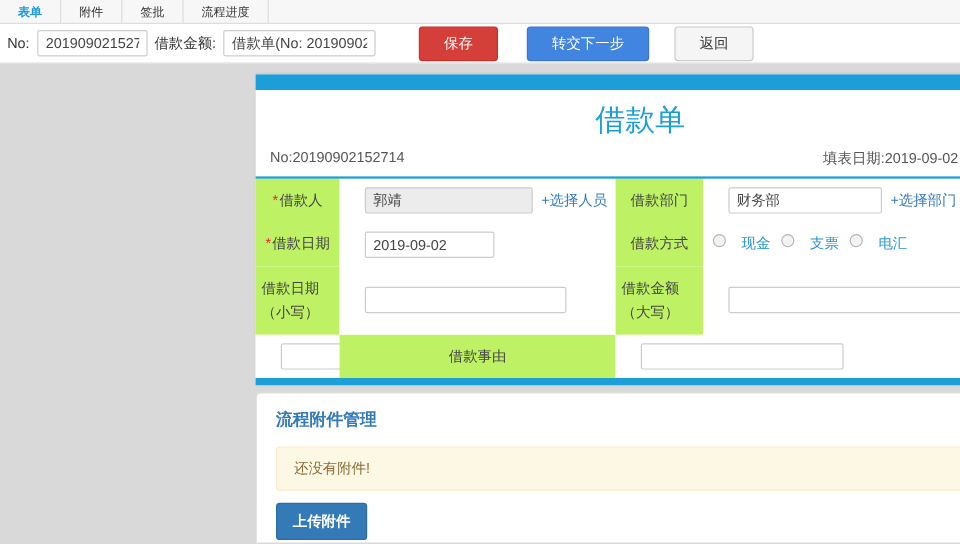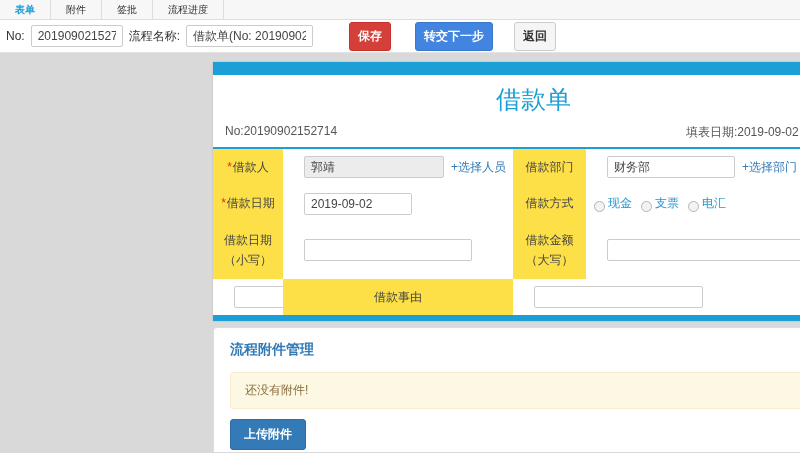--- a/index.html
+++ b/index.html
@@ -21,47 +21,47 @@
     display:flex; align-items:center; padding:0 6px; gap:6px;
   }
   .toolbar label { color:#333; }
   .tb-input {
     height:22px; border:1px solid #ccc; border-radius:2px;
     font-size:12px; padding:0 6px; color:#444;
     font-family:"Liberation Sans","DejaVu Sans",sans-serif;
   }
   #no-input { width:92px; }
   #name-input { width:127px; }
-  .btn { font-size:12px; font-weight:bold; padding:5px 8px; border-radius:3px;
+  .btn { font-size:12px; font-weight:normal; padding:5px 20px; border-radius:3px;
          border:1px solid transparent; cursor:pointer;
          font-family:"Liberation Sans","DejaVu Sans",sans-serif; }
   .btn-save { background:#d43f3a; border-color:#c9302c; color:#fff; margin-left:30px; }
   .btn-next { background:#4285e0; border-color:#3a78cc; color:#fff; margin-left:18px; }
   .btn-back { background:#f5f5f5; border-color:#ccc; color:#333; margin-left:15px; }
   
   .content { position:relative; height:399px; background:#d9d9d9; overflow:hidden; }
   .main { position:absolute; left:213px; top:9px; width:641px; }
   
   .form-panel { background:#fff; box-shadow:0 0 2px rgba(0,0,0,.15); }
   .form-topbar { height:13px; background:#1b9fd6; }
   .form-title { text-align:center; color:#1b9fd6; font-size:25px; padding:8px 0 4px; }
   .meta-row { display:flex; justify-content:space-between; padding:4px 12px 6px;
               font-size:12px; color:#555; border-bottom:2px solid #1b9fd6; }
   .form-grid { display:grid; grid-template-columns:70px 230px 73px 1fr; }
-  .label-cell { background:#fde047; display:flex; align-items:center; justify-content:center;
-                text-align:center; padding:8px 5px; color:#444; line-height:1.7; }
+  .label-cell { background:#bef264; display:flex; align-items:center; justify-content:center;
+                padding:8px 5px; color:#444; line-height:1.7; }
   .value-cell { background:#fff; display:flex; align-items:center; padding:5px 8px; }
   .req { color:#e23; margin-right:1px; }
   .f-input { height:22px; border:1px solid #ccc; border-radius:2px; font-size:12px;
              padding:0 6px; color:#444; background:#fff;
              font-family:"Liberation Sans","DejaVu Sans",sans-serif;margin-left:13px; }
   .f-input.readonly { background:#ececec; }
   .link { color:#337ab7; text-decoration:none; margin-left:7px; white-space:nowrap; }
   .radio-group { display:flex; align-items:center; gap:9px; }
-  .radio-opt { display:flex; align-items:flex-end; gap:3px; cursor:pointer; }
+  .radio-opt { display:flex; align-items:flex-start; gap:13px; cursor:pointer; }
   .radio-circle { width:11px; height:11px; border:1px solid #b5b5b5; border-radius:50%;
                   background:#f3f3f3; display:inline-block; }
   .radio-label { color:#2596d1; }
   .form-bottombar { height:6px; background:#1b9fd6; }
   
   .attach-panel { background:#fff; border:1px solid #ddd; border-radius:4px;
                   margin-top:6px; padding:13px 16px 14px; }
   .attach-heading { color:#337ab7; font-weight:bold; font-size:14px; margin-bottom:13px; }
   .attach-alert { background:#fcf8e3; border:1px solid #faebcc; color:#8a6d3b;
                   font-size:12px; padding:9px 14px; border-radius:3px; margin-bottom:10px; }
@@ -74,21 +74,21 @@
 <div class="tabbar">
   <div class="tab active">表单</div>
   <div class="tab">附件</div>
   <div class="tab">签批</div>
   <div class="tab">流程进度</div>
 </div>
 
 <div class="toolbar">
   <label>No:</label>
   <input id="no-input" class="tb-input" value="20190902152714" style="">
-  <label>流程名称:</label>
+  <label>借款金额:</label>
   <input id="name-input" class="tb-input" value="借款单(No: 20190902152714)郭靖" style="">
   <button class="btn btn-save">保存</button>
   <button class="btn btn-next">转交下一步</button>
   <button class="btn btn-back">返回</button>
 </div>
 
 <div class="content">
   <div class="main">
 
     <div class="form-panel">

